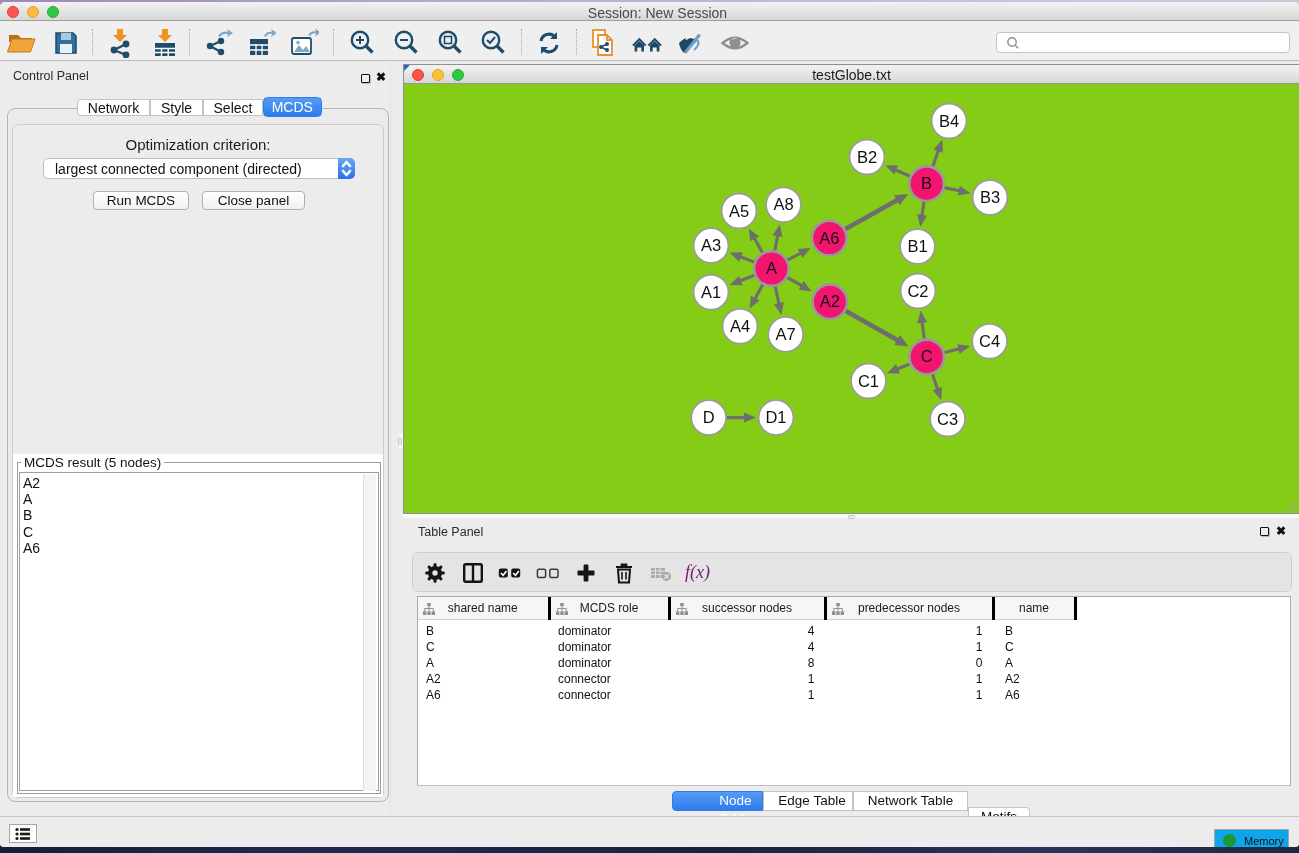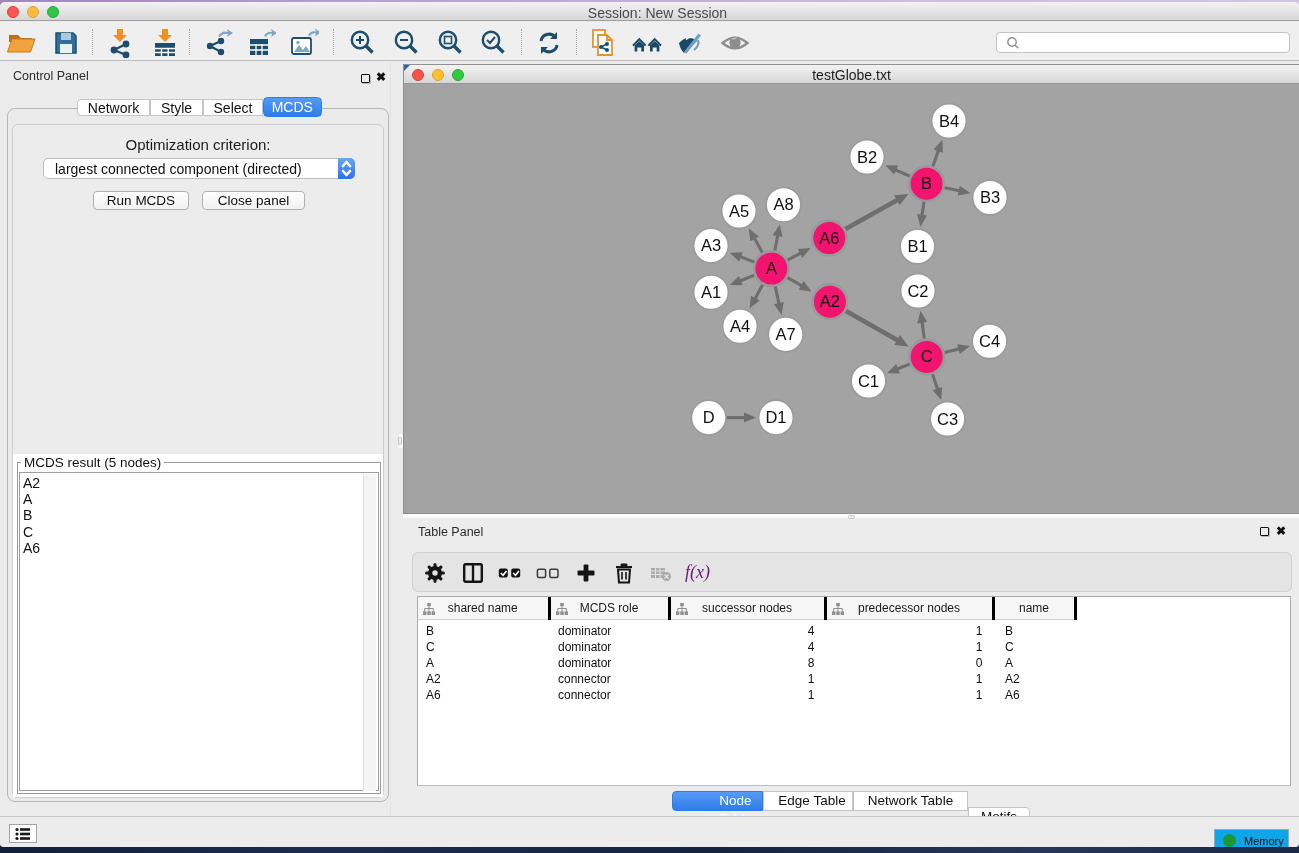--- a/index.html
+++ b/index.html
@@ -38,21 +38,21 @@
 #whitepanel { left:13px; top:452px; width:370px; height:343px; background:#fff; }
 #fieldset { left:17px; top:460px; width:364px; height:332px; border:1px solid #9b9b9b; }
 #fieldset-legend { left:21px; top:453px; background:#fff; padding:0 3px; font-size:13.5px; color:#111; }
 #listbox { left:19px; top:470px; width:360px; height:319px; border:1px solid #9e9e9e; background:#fff; font-size:14px; color:#111; }
 #listscroll { position:absolute; right:2px; top:1px; width:13px; height:317px; background:#f4f4f4; border-left:1px solid #e0e0e0; }
 
 #statusbar { left:0; top:814px; width:1299px; height:31px; background:#ececec; border-top:1px solid #c6c6c6; }
 #sb-left { position:absolute; left:9px; top:7px; width:28px; height:19px; background:#fdfdfd; border:1px solid #a5a5a5; }
 #sb-mem { position:absolute; left:1214px; top:12px; width:75px; height:22px; background:#0ea5e9; border:1px solid #a5a5a5; color:#111; }
 
-#netwin { left:403px; top:62px; width:896px; height:450px; background:#a3a3a3; border:1px solid #8f8f8f; border-right:none;padding-left:46px; }
+#netwin { left:403px; top:62px; width:896px; height:450px; background:#84cc16; border:1px solid #8f8f8f; border-right:none;padding-left:46px; }
 #net-titlebar { position:absolute; left:0; top:0; width:100%; height:19px; background:linear-gradient(#f3f3f3,#d6d6d6); border-bottom:1px solid #979797; }
 #net-title { position:absolute; top:2px; width:100%; text-align:center; font-size:14px; color:#1c1c1c; }
 #netwin .t-red { left:8px; background:#fb524a; border:1px solid #d6423c; }
 #netwin .t-yel { left:28px; background:#fcc12e; border:1px solid #dba627; }
 #netwin .t-grn { left:48px; background:#2ec93c; border:1px solid #27ad33; }
 #netwin .tl { top:4px; }
 #bluecorner { position:absolute; left:0; top:0; width:0; height:0; border-left:6px solid #2e62b5; border-bottom:6px solid transparent; }
 
 #tp-title { left:418px; top:523px; font-size:12.5px; color:#2b2b2b; }
 #tp-toolbar { left:412px; top:550px; width:880px; height:40px; background:#e4e4e4; border:1px solid #cfcfcf; border-radius:6px; }

